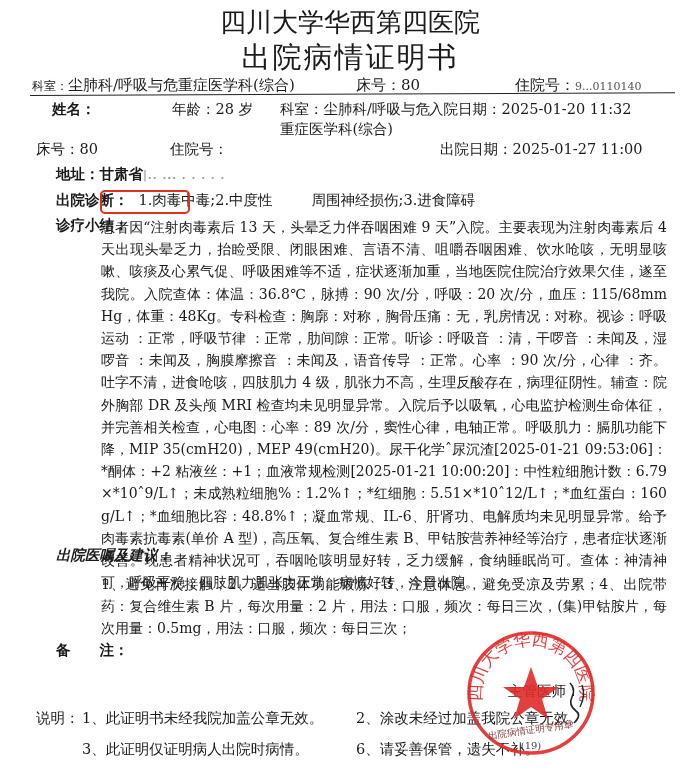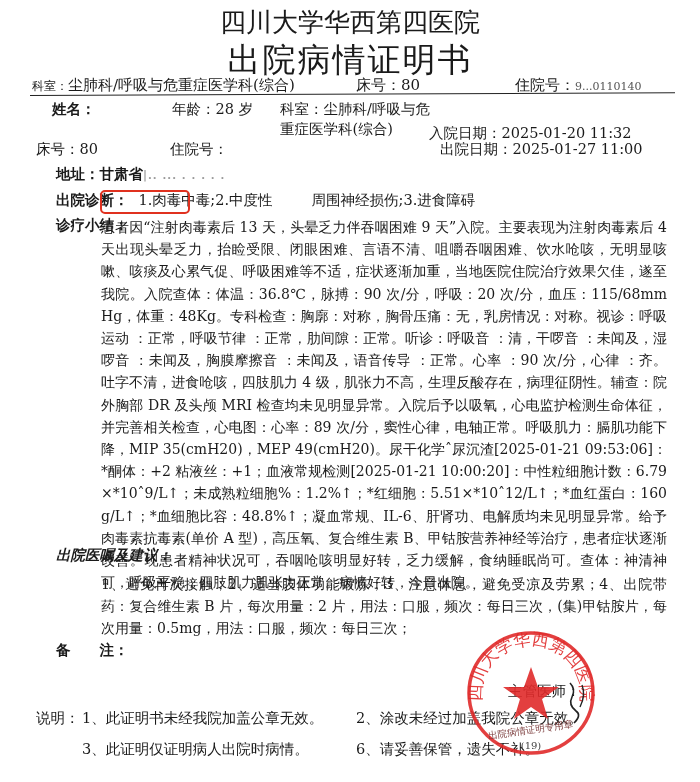--- a/index.html
+++ b/index.html
@@ -3,21 +3,21 @@
   <meta charset="utf-8">
   <style>
     html, body { margin: 0; padding: 0; background: #ffffff; }
     body {
       width: 700px; height: 782px; position: relative; overflow: hidden;
       font-family: "DejaVu Serif", "Liberation Serif", serif;
       color: #1a1a1a;
     }
     .abs { position: absolute; white-space: nowrap; }
     .title1 { left: 0; width: 700px; top: 5px; text-align: center; font-size: 26px; font-family: "DejaVu Sans", sans-serif; letter-spacing: 0px; }
-    .title2 { left: 0; width: 700px; top: 38px; text-align: center; font-size: 33px; font-family: "DejaVu Sans", sans-serif; letter-spacing: 2px; }
+    .title2 { left: 0; width: 700px; top: 38px; text-align: center; font-size: 29px; font-family: "DejaVu Sans", sans-serif; letter-spacing: 2px; }
     .hdr { font-size: 15px; top: 76px; }
     .hdrline { position: absolute; left: 30px; top: 95px; width: 645px; height: 0; border-top: 1.5px solid #222; transform: rotate(-0.25deg); transform-origin: left; }
     .f { font-size: 14.5px; }
     .bold { font-weight: bold; margin-left: 20px; }
     .para { position: absolute; left: 101px; width: 566px; font-size: 14px; line-height: 22.2px; white-space: normal; word-break: break-all; text-align: justify; }
     .hl-box { position: absolute; left: 100px; top: 190px; width: 86px; height: 20px; border: 2px solid #e0311f; border-radius: 5px; }
     .stamp { position: absolute; left: 462px; top: 625px; width: 138px; height: 132px; }
     .footer { font-size: 14.5px; }
     .redacted { color: #999; letter-spacing: 1px; font-size: 11px; }
   </style>
@@ -40,21 +40,21 @@
 
 <div class="abs f bold" style="left:32px; top:100px;">姓名：</div>
 <div class="abs f" style="left:70px; top:100px;"></div>
 <div class="abs f" style="left:172px; top:100px;">
   <span>年龄：</span><span>28 岁</span>
 </div>
 <div class="abs f" style="left:280px; top:100px;">
   <span>科室：</span><span>尘肺科/呼吸与危</span>
 </div>
 <div class="abs f" style="left:280px; top:120px;">重症医学科(综合)</div>
-<div class="abs f" style="left:429px; top:100px;margin-top:24px;">
+<div class="abs f" style="left:429px; top:100px;">
   <span>入院日期：</span><span>2025-01-20 11:32</span>
 </div>
 
 <div class="abs f" style="left:36px; top:140px;">
   <span>床号：</span><span>80</span>
 </div>
 <div class="abs f" style="left:170px; top:140px;">
   <span>住院号：</span><span></span>
 </div>
 <div class="abs f" style="left:440px; top:140px;text-align:right;">

